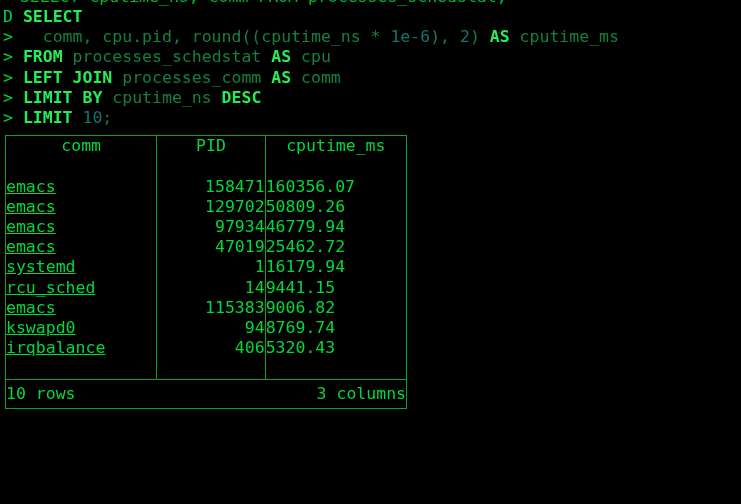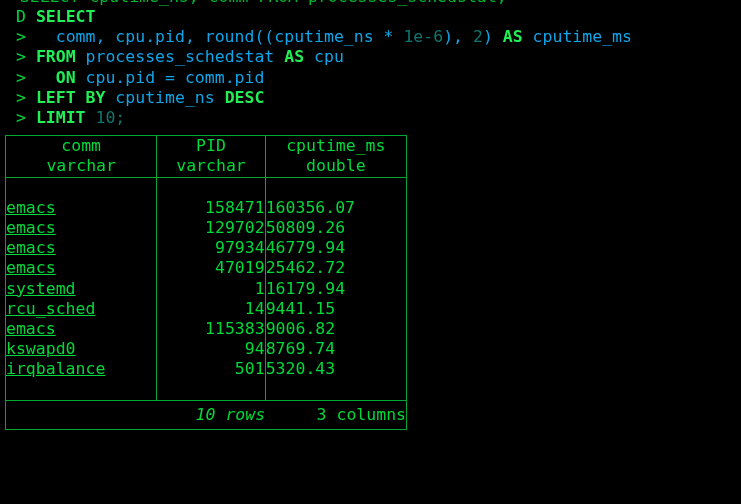--- a/index.html
+++ b/index.html
@@ -34,29 +34,29 @@
   }
   .clipped-line .inner {
     position: absolute;
     top: -13px;
     left: 0;
     white-space: pre;
   }
 
   
   .query {
-    padding-left: 16px;
+    padding-left: 3px;
   }
   .qline {
     white-space: pre;
     height: 20.2px;
   }
   .prompt   { color: #00d93a; }
   .kw       { color: #22ee55; font-weight: bold; }
-  .ident    { color: #0ea5e9; text-align: center; }
+  .ident    { color: #15803d; text-align: center; }
   .num      { color: #0f766e; }
 
   
   .table-wrap {
     margin-top: 7px;
     padding-left: 5px;
   }
   table.result {
     border-collapse: collapse;
     border-spacing: 0;
@@ -108,59 +108,54 @@
     border-top: 1px solid #00a830;
     height: 0;
     padding: 0;
   }
 
   
   .foot-row td {
     height: 28px;
     line-height: 28px;
   }
-  .foot-left  { text-align: right;  padding-left: 13px; font-style: italic; }
+  .foot-left  { text-align: left;  padding-left: 13px; }
   .foot-right { text-align: right; padding-right: 12px; }
 </style>
 </head>
 <body>
 
 <div id="terminal">
 
   <div class="clipped-line">
     <span class="inner">  SELECT cputime_ns, comm FROM processes_schedstat;</span>
   </div>
 
   <div class="query" id="query-block">
       <div class="qline"><span class="prompt">D</span><span class="ident"> </span><span class="kw">SELECT</span></div>
       <div class="qline"><span class="prompt">&gt;</span><span class="ident">   comm, cpu.pid, round((cputime_ns * </span><span class="num">1e-6</span><span class="ident">), </span><span class="num">2</span><span class="ident">) </span><span class="kw">AS</span><span class="ident"> cputime_ms</span></div>
       <div class="qline"><span class="prompt">&gt;</span><span class="ident"> </span><span class="kw">FROM</span><span class="ident"> processes_schedstat </span><span class="kw">AS</span><span class="ident"> cpu</span></div>
-      <div class="qline"><span class="prompt">&gt;</span><span class="ident">   </span><span class="kw">ON</span><span class="ident"> cpu.pid = comm.pid</span></div>
-      <div class="qline"><span class="prompt">&gt;</span><span class="ident"> </span><span class="kw">LEFT BY</span><span class="ident"> cputime_ns </span><span class="kw">DESC</span></div>
+      <div class="qline"><span class="prompt">&gt;</span><span class="ident"> </span><span class="kw">LEFT JOIN</span><span class="ident"> processes_comm </span><span class="kw">AS</span><span class="ident"> comm</span></div>
+      <div class="qline"><span class="prompt">&gt;</span><span class="ident"> </span><span class="kw">LIMIT BY</span><span class="ident"> cputime_ns </span><span class="kw">DESC</span></div>
       <div class="qline"><span class="prompt">&gt;</span><span class="ident"> </span><span class="kw">LIMIT</span><span class="ident"> </span><span class="num">10;</span></div>
     </div>
 
   <div class="table-wrap">
     <table class="result tb-outer">
       <colgroup>
         <col class="col-comm">
         <col class="col-pid">
         <col class="col-cpu">
       </colgroup>
       <tbody id="table-body">
           <tr>
             <td class="hdr-cell first">comm</td>
             <td class="hdr-cell">PID</td>
             <td class="hdr-cell">cputime_ms</td>
           </tr>
-          <tr class="hdr-row-bottom">
-            <td class="hdr-cell first">varchar</td>
-            <td class="hdr-cell">varchar</td>
-            <td class="hdr-cell">double</td>
-          </tr>
           <tr class="spacer-row">
             <td class="dat-cell first">&nbsp;</td>
             <td class="dat-cell">&nbsp;</td>
             <td class="dat-cell">&nbsp;</td>
           </tr>
           <tr>
             <td class="dat-cell a-left first">emacs</td>
             <td class="dat-cell a-left2">158471</td>
             <td class="dat-cell a-right">160356.07</td>
           </tr>
@@ -194,21 +189,21 @@
             <td class="dat-cell a-left2">115383</td>
             <td class="dat-cell a-right">9006.82</td>
           </tr>
           <tr>
             <td class="dat-cell a-left first">kswapd0</td>
             <td class="dat-cell a-left2">94</td>
             <td class="dat-cell a-right">8769.74</td>
           </tr>
           <tr>
             <td class="dat-cell a-left first">irqbalance</td>
-            <td class="dat-cell a-left2">501</td>
+            <td class="dat-cell a-left2">406</td>
             <td class="dat-cell a-right">5320.43</td>
           </tr>
           <tr class="spacer-row-bottom">
             <td class="dat-cell first">&nbsp;</td>
             <td class="dat-cell">&nbsp;</td>
             <td class="dat-cell">&nbsp;</td>
           </tr>
           <tr class="foot-row sep-row">
             <td class="foot-left" colspan="2">10 rows</td>
             <td class="foot-right">3 columns</td>

